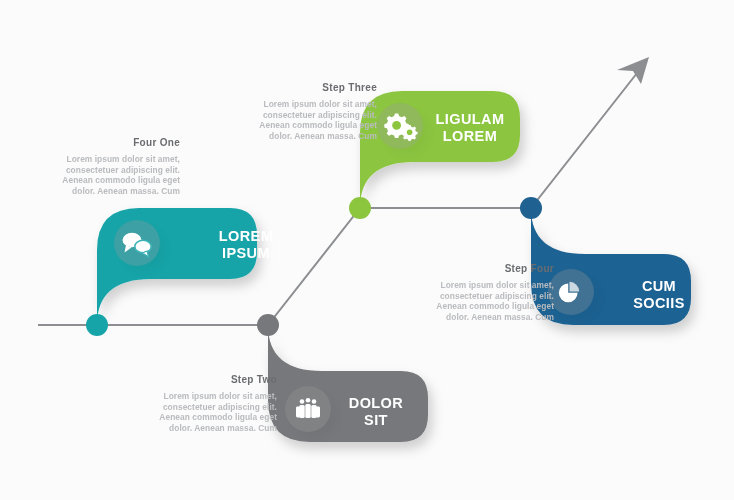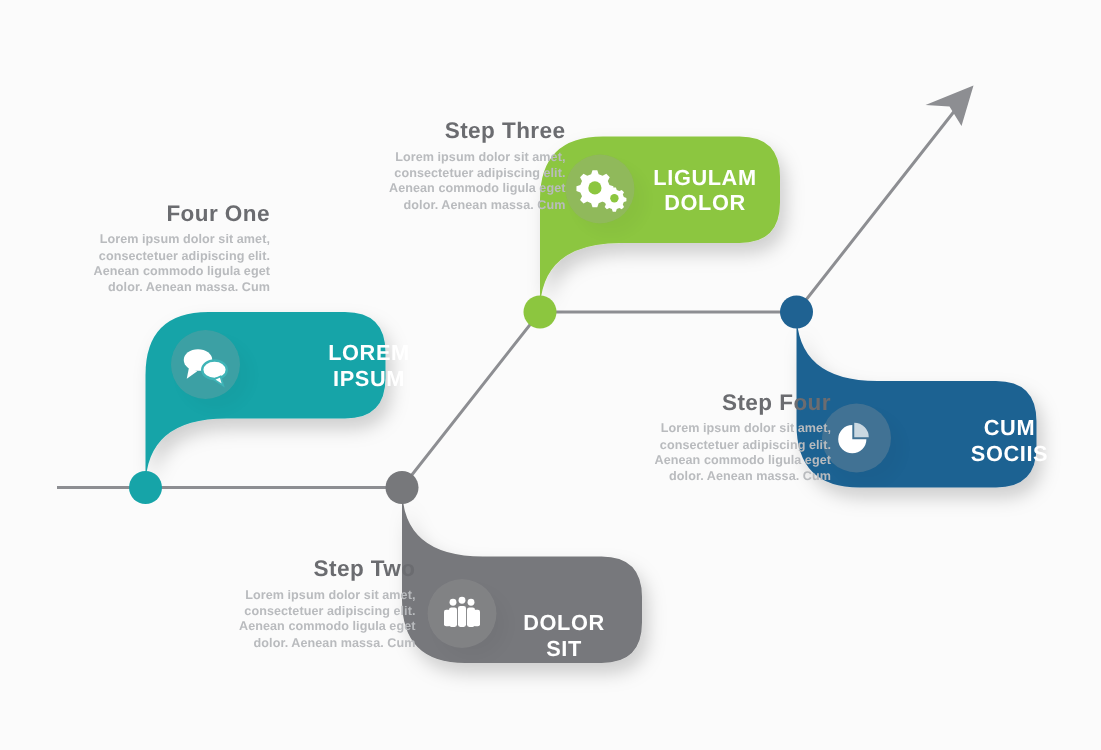--- a/index.html
+++ b/index.html
@@ -25,21 +25,21 @@
     left: 0;
     top: 0;
     width: 734px;
     height: 500px;
   }
   .txtblock {
     position: absolute;
     width: 136px;
   }
   .txtblock .step-title {
-    font-size: 15px;
+    font-size: 10px;
     font-weight: bold;
     color: #6b6c70;
     letter-spacing: 0.3px;
     margin: 0 0 5px 0;
     line-height: 13px;
   }
   .txtblock .step-desc {
     font-size: 8.4px;
     color: #b9bbbe;
     line-height: 10.6px;
@@ -175,26 +175,26 @@
     <circle cx="97" cy="325" r="11" fill="#16a4a8"></circle>
     <circle cx="268" cy="325" r="11" fill="#77787b"></circle>
     <circle cx="360" cy="208" r="11" fill="#8cc63f"></circle>
     <circle cx="531" cy="208" r="11" fill="#1f6292"></circle>
   </svg>
 
   <div class="badge-label" style="left:160px; top:228px; width:92px;margin-left:40px;">LOREM
 IPSUM</div>
 
   <div class="badge-label" style="left:424px; top:111px; width:92px;">LIGULAM
-DOLOR</div>
-
-  <div class="badge-label" style="left:330px; top:408px; width:92px;">DOLOR
+LOREM</div>
+
+  <div class="badge-label" style="left:330px; top:395px; width:92px;">DOLOR
 SIT</div>
 
-  <div class="badge-label" style="left:627px; top:278px; width:92px;">CUM
+  <div class="badge-label" style="left:613px; top:278px; width:92px;">CUM
 SOCIIS</div>
 
   <div class="txtblock ta-right" style="left:44px; top:136px;">
     <p class="step-title">Four One</p>
     <p class="step-desc">Lorem ipsum dolor sit amet, consectetuer adipiscing elit. Aenean commodo ligula eget dolor. Aenean massa. Cum</p>
   </div>
 
   <div class="txtblock ta-right" style="left:241px; top:81px;">
     <p class="step-title">Step Three</p>
     <p class="step-desc">Lorem ipsum dolor sit amet, consectetuer adipiscing elit. Aenean commodo ligula eget dolor. Aenean massa. Cum</p>

